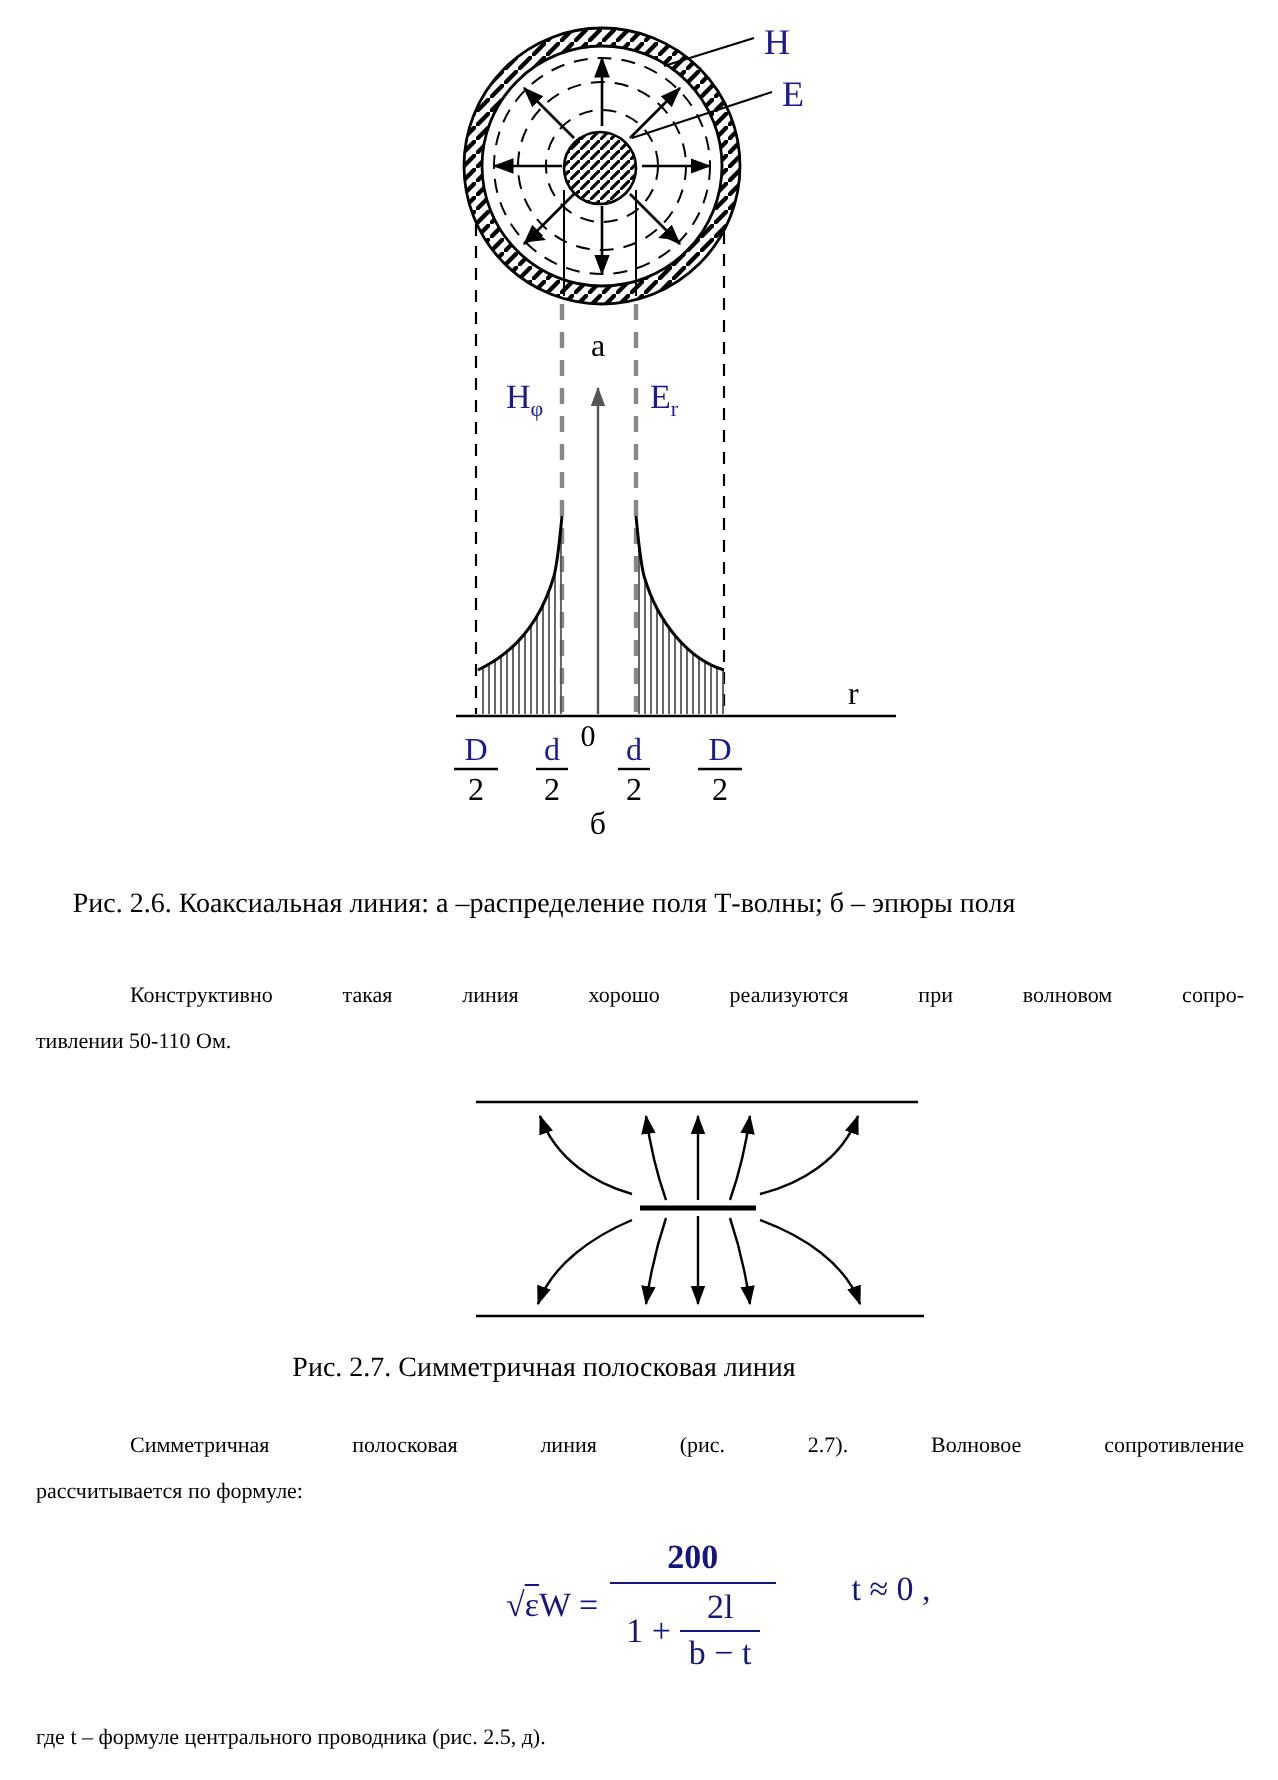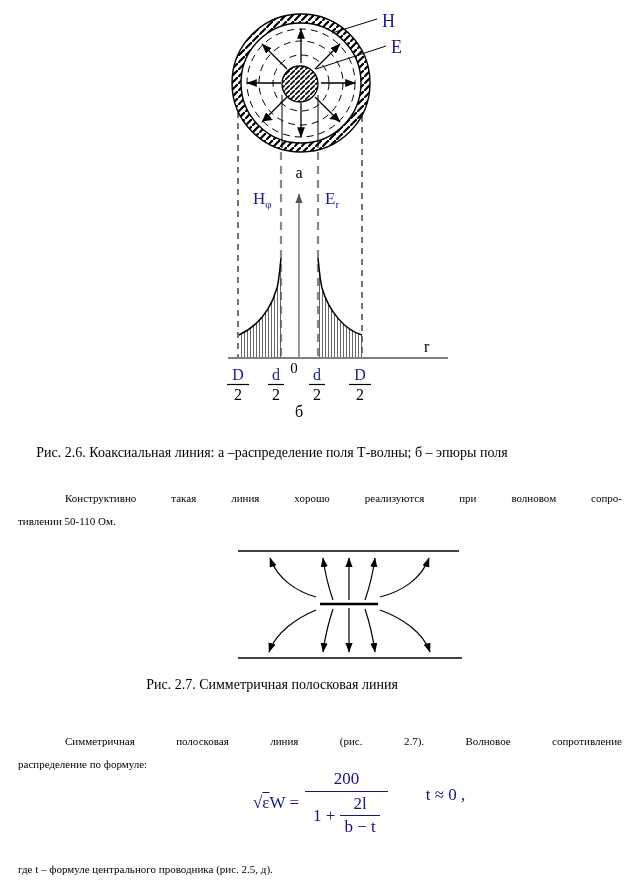--- a/index.html
+++ b/index.html
@@ -18,21 +18,21 @@
   .navy { fill:#1b1b8f; }
   
   .formula {
     position:absolute; left:253px; top:769px; z-index:1;
     display:flex; align-items:center; font-size:17px; color:#15157e;
     font-family:"Liberation Serif", serif;
   }
   .formula .lhs { white-space:nowrap; margin-right:6px; }
   .formula .radicand { text-decoration:overline; }
   .frac { display:inline-flex; flex-direction:column; align-items:center; vertical-align:middle; }
-  .frac > .num { padding:0 14px 2px 14px; text-align:left; }
+  .frac > .num { padding:0 14px 2px 14px; text-align:left;font-weight:bold; }
   .frac > .den { border-top:1.4px solid #15157e; padding:2px 8px 0 8px; display:flex; align-items:center; }
   .frac .inner { margin-left:5px; }
   .frac .inner .num2 { padding:0 8px 1px 8px; text-align:center; }
   .frac .inner .den2 { border-top:1.4px solid #15157e; padding:1px 4px 0 4px; white-space:nowrap; }
   .formula .cond { margin-left:38px; margin-top:-16px; white-space:nowrap; }
 </style>
 </head>
 <body>
 
 <div class="page">
@@ -162,23 +162,23 @@
 
   <div class="textlayer caption" style="top:445px;">Рис. 2.6. Коаксиальная линия: а –распределение поля Т-волны; б – эпюры поля</div>
 
   <div class="textlayer para" style="top:487px;">
     <span class="line justify indent">Конструктивно такая линия хорошо реализуются при волновом сопро-</span>
     <span class="line">тивлении 50-110 Ом.</span>
   </div>
 
   <div class="textlayer caption" style="top:677px;">Рис. 2.7. Симметричная полосковая линия</div>
 
-  <div class="textlayer para" style="top:730px;">
+  <div class="textlayer para" style="top:712px;">
     <span class="line justify indent">Симметричная полосковая линия (рис. 2.7). Волновое сопротивление</span>
-    <span class="line">распределение по формуле:</span>
+    <span class="line">рассчитывается по формуле:</span>
   </div>
 
   <div class="formula">
     <span class="lhs"><span>√</span><span class="radicand">ε</span><span>W</span> <span>=</span></span>
     <span class="frac">
       <span class="num">200</span>
       <span class="den">
         <span>1 +</span>
         <span class="frac inner">
           <span class="num2">2l</span>

